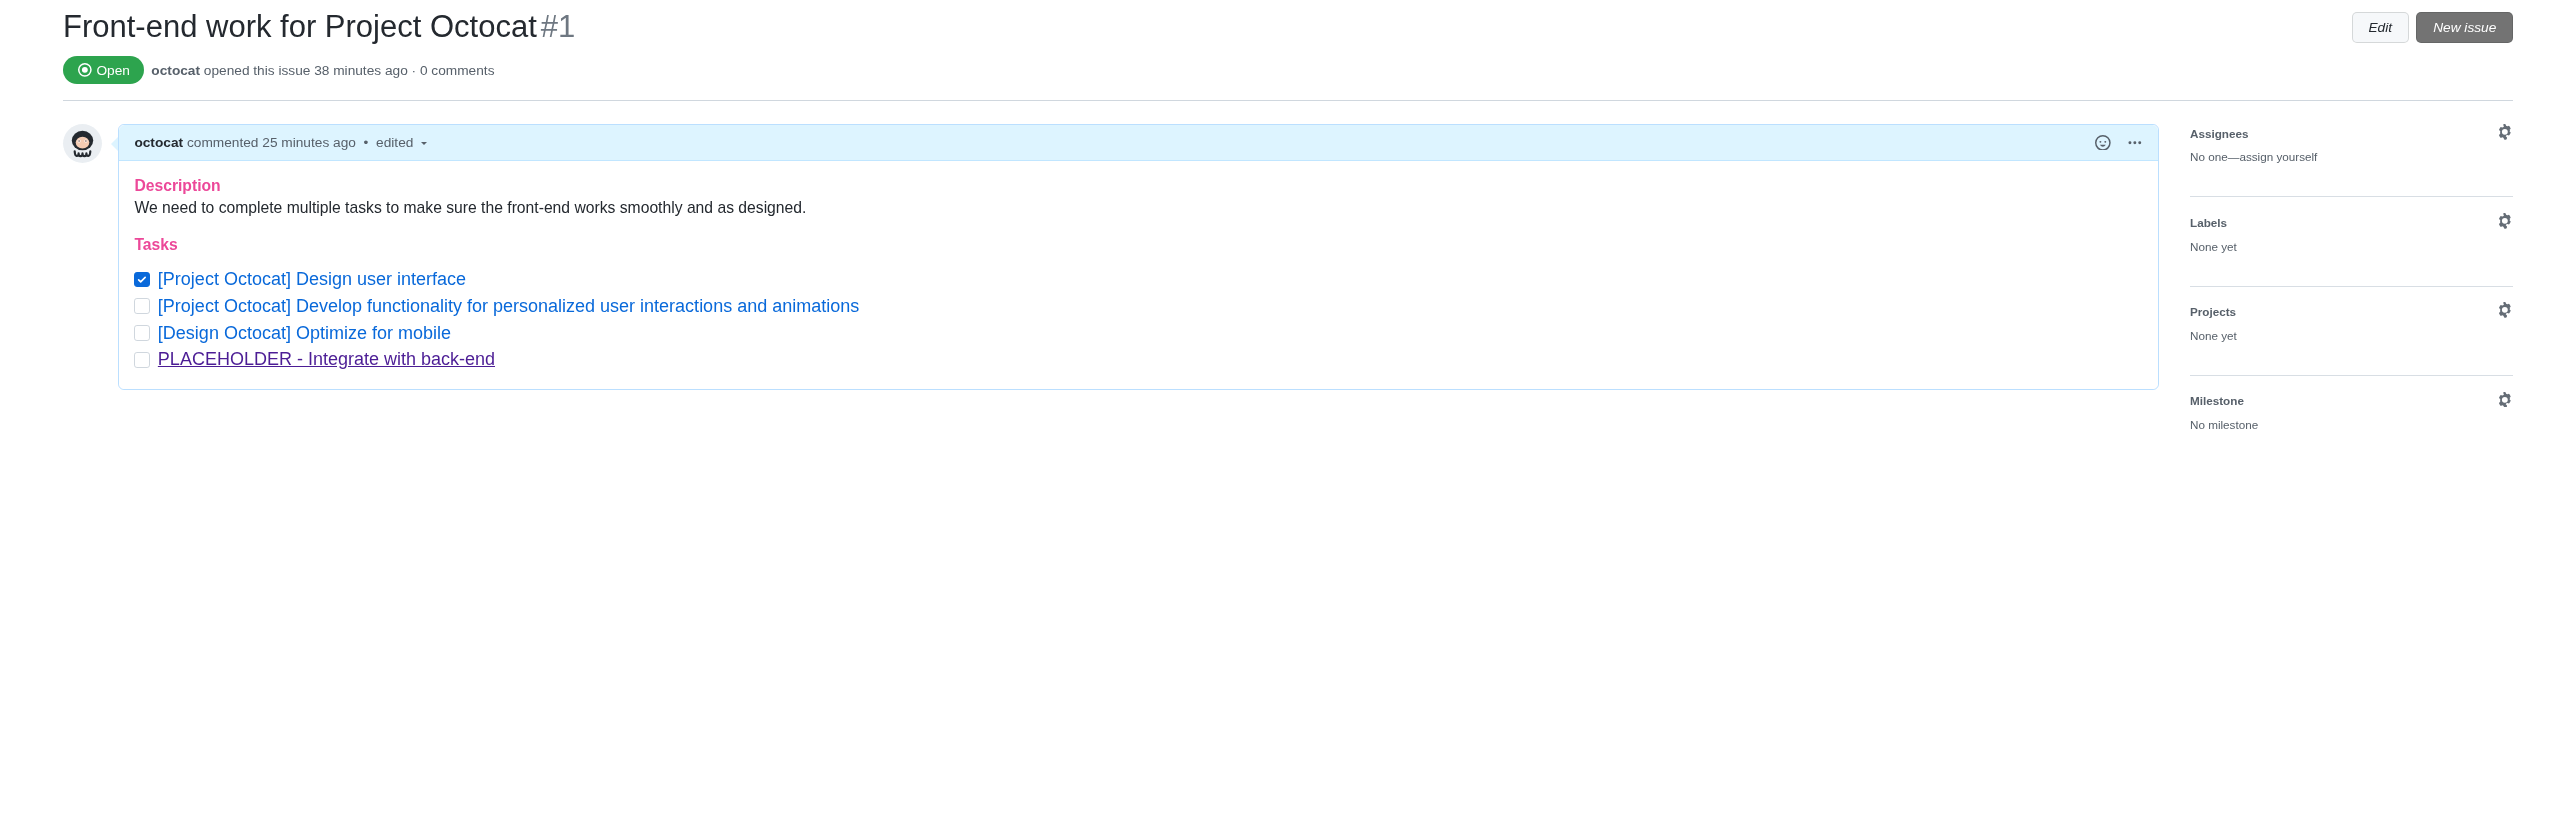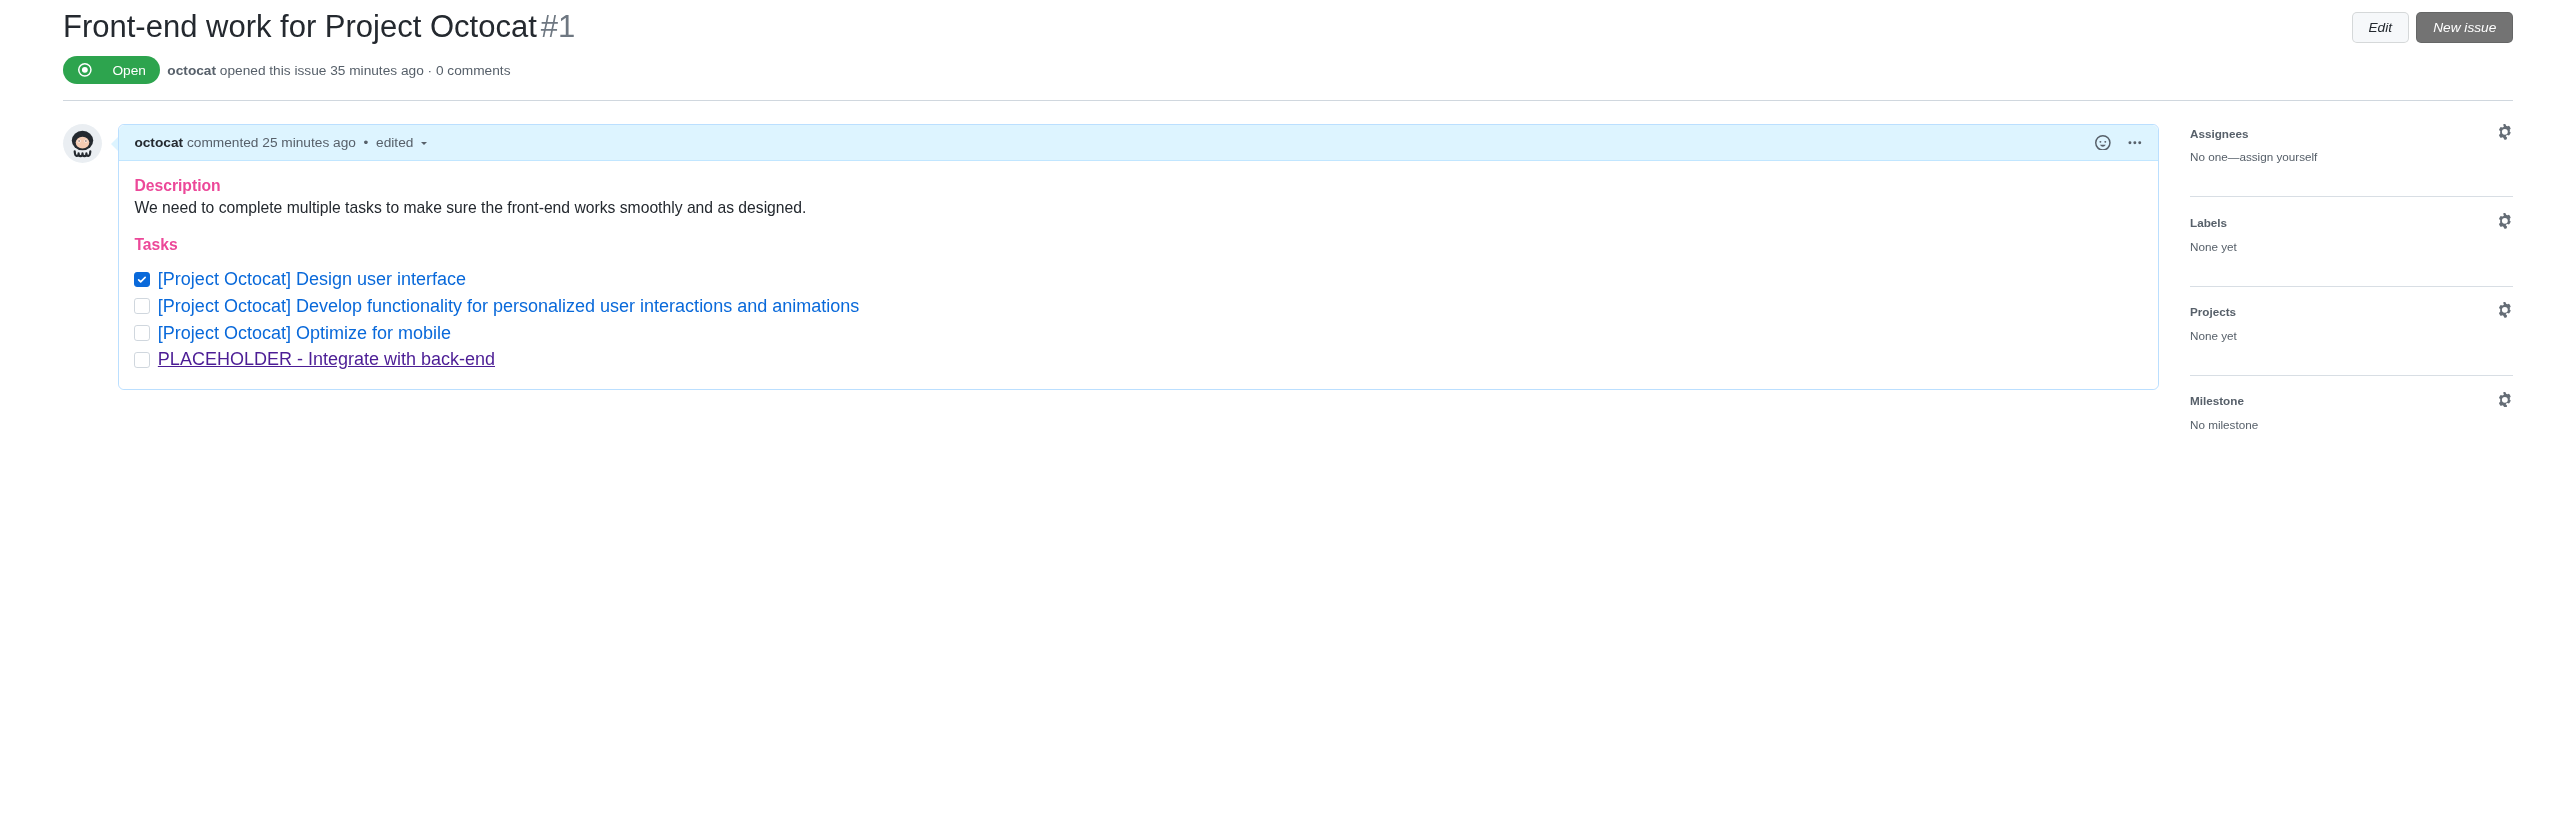--- a/index.html
+++ b/index.html
@@ -75,21 +75,21 @@
     display: flex;
     align-items: center;
     gap: 7.8px;
     margin-top: 9.8px;
     padding-bottom: 15.7px;
     border-bottom: 1px solid #d0d7de;
   }
   .state-badge {
     display: inline-flex;
     align-items: center;
-    gap: 20px;
+    gap: 4px;
     background: #2da44e;
     color: #fff;
     padding: 5.9px 13.7px;
     border-radius: 978px;
     font-weight: 500;
     font-size: 13.7px;
   }
   .state-badge svg {
     fill: #fff;
   }
@@ -291,21 +291,21 @@
 
   <div class="meta-row">
     <span class="state-badge">
       <svg width="15.7" height="15.7" viewBox="0 0 16 16">
           <path d="M8 1a7 7 0 100 14A7 7 0 008 1zm0 1.5a5.5 5.5 0 110 11 5.5 5.5 0 010-11zM8 5a3 3 0 100 6 3 3 0 000-6z"></path>
         </svg>
       <span>Open</span>
     </span>
     <span class="meta-text">
       <a class="author">octocat</a>
-      <span>opened this issue 35 minutes ago · 0 comments</span>
+      <span>opened this issue 38 minutes ago · 0 comments</span>
     </span>
   </div>
 
   <div class="body-layout">
 
     <div class="timeline-col">
       <div class="avatar">
         <svg width="39" height="39" viewBox="0 0 40 40">
           <circle cx="20" cy="20" r="20" fill="#eaeef2"></circle>
           <ellipse cx="20" cy="17" rx="11" ry="10" fill="#24292f"></ellipse>
@@ -356,21 +356,21 @@
                   </svg>
                 </span>
                 <a class="task-link">[Project Octocat] Design user interface</a>
               </li>
               <li class="task-item">
                 <span class="task-checkbox"></span>
                 <a class="task-link">[Project Octocat] Develop functionality for personalized user interactions and animations</a>
               </li>
               <li class="task-item">
                 <span class="task-checkbox"></span>
-                <a class="task-link">[Project Octocat] Optimize for mobile</a>
+                <a class="task-link">[Design Octocat] Optimize for mobile</a>
               </li>
               <li class="task-item">
                 <span class="task-checkbox"></span>
                 <span class="task-text">PLACEHOLDER - Integrate with back-end</span>
               </li>
             </ul>
         </div>
       </div>
     </div>
 

